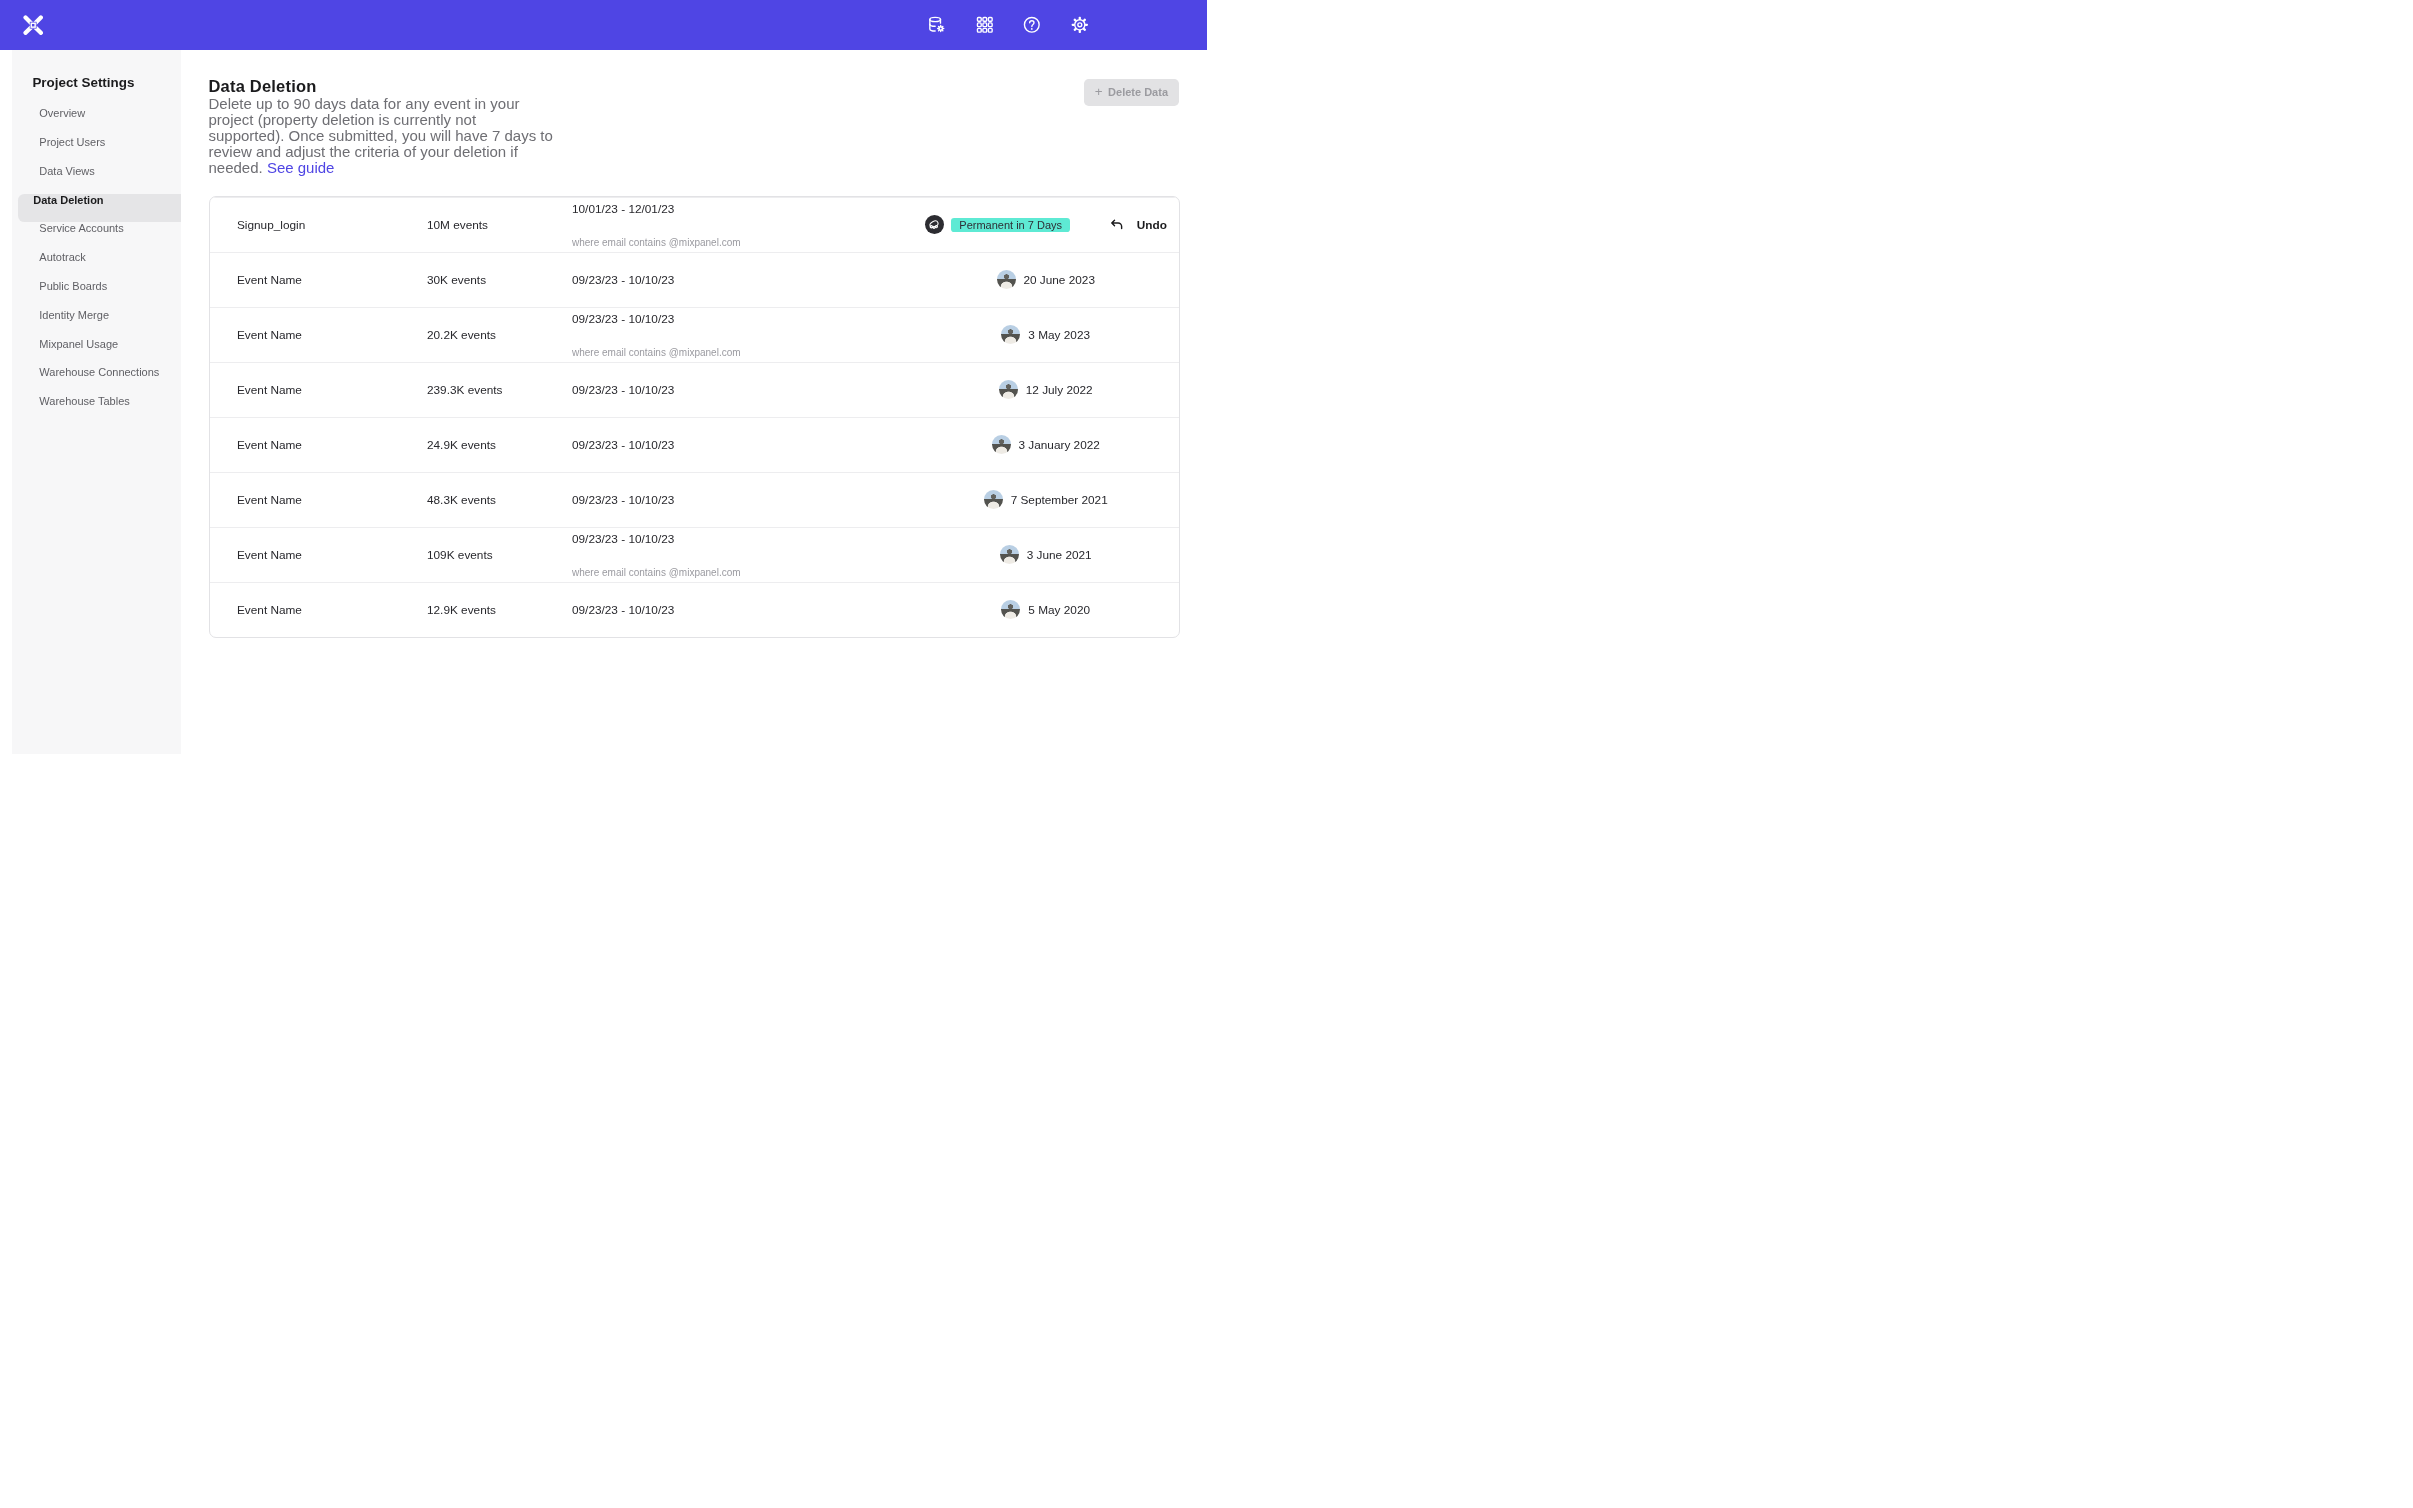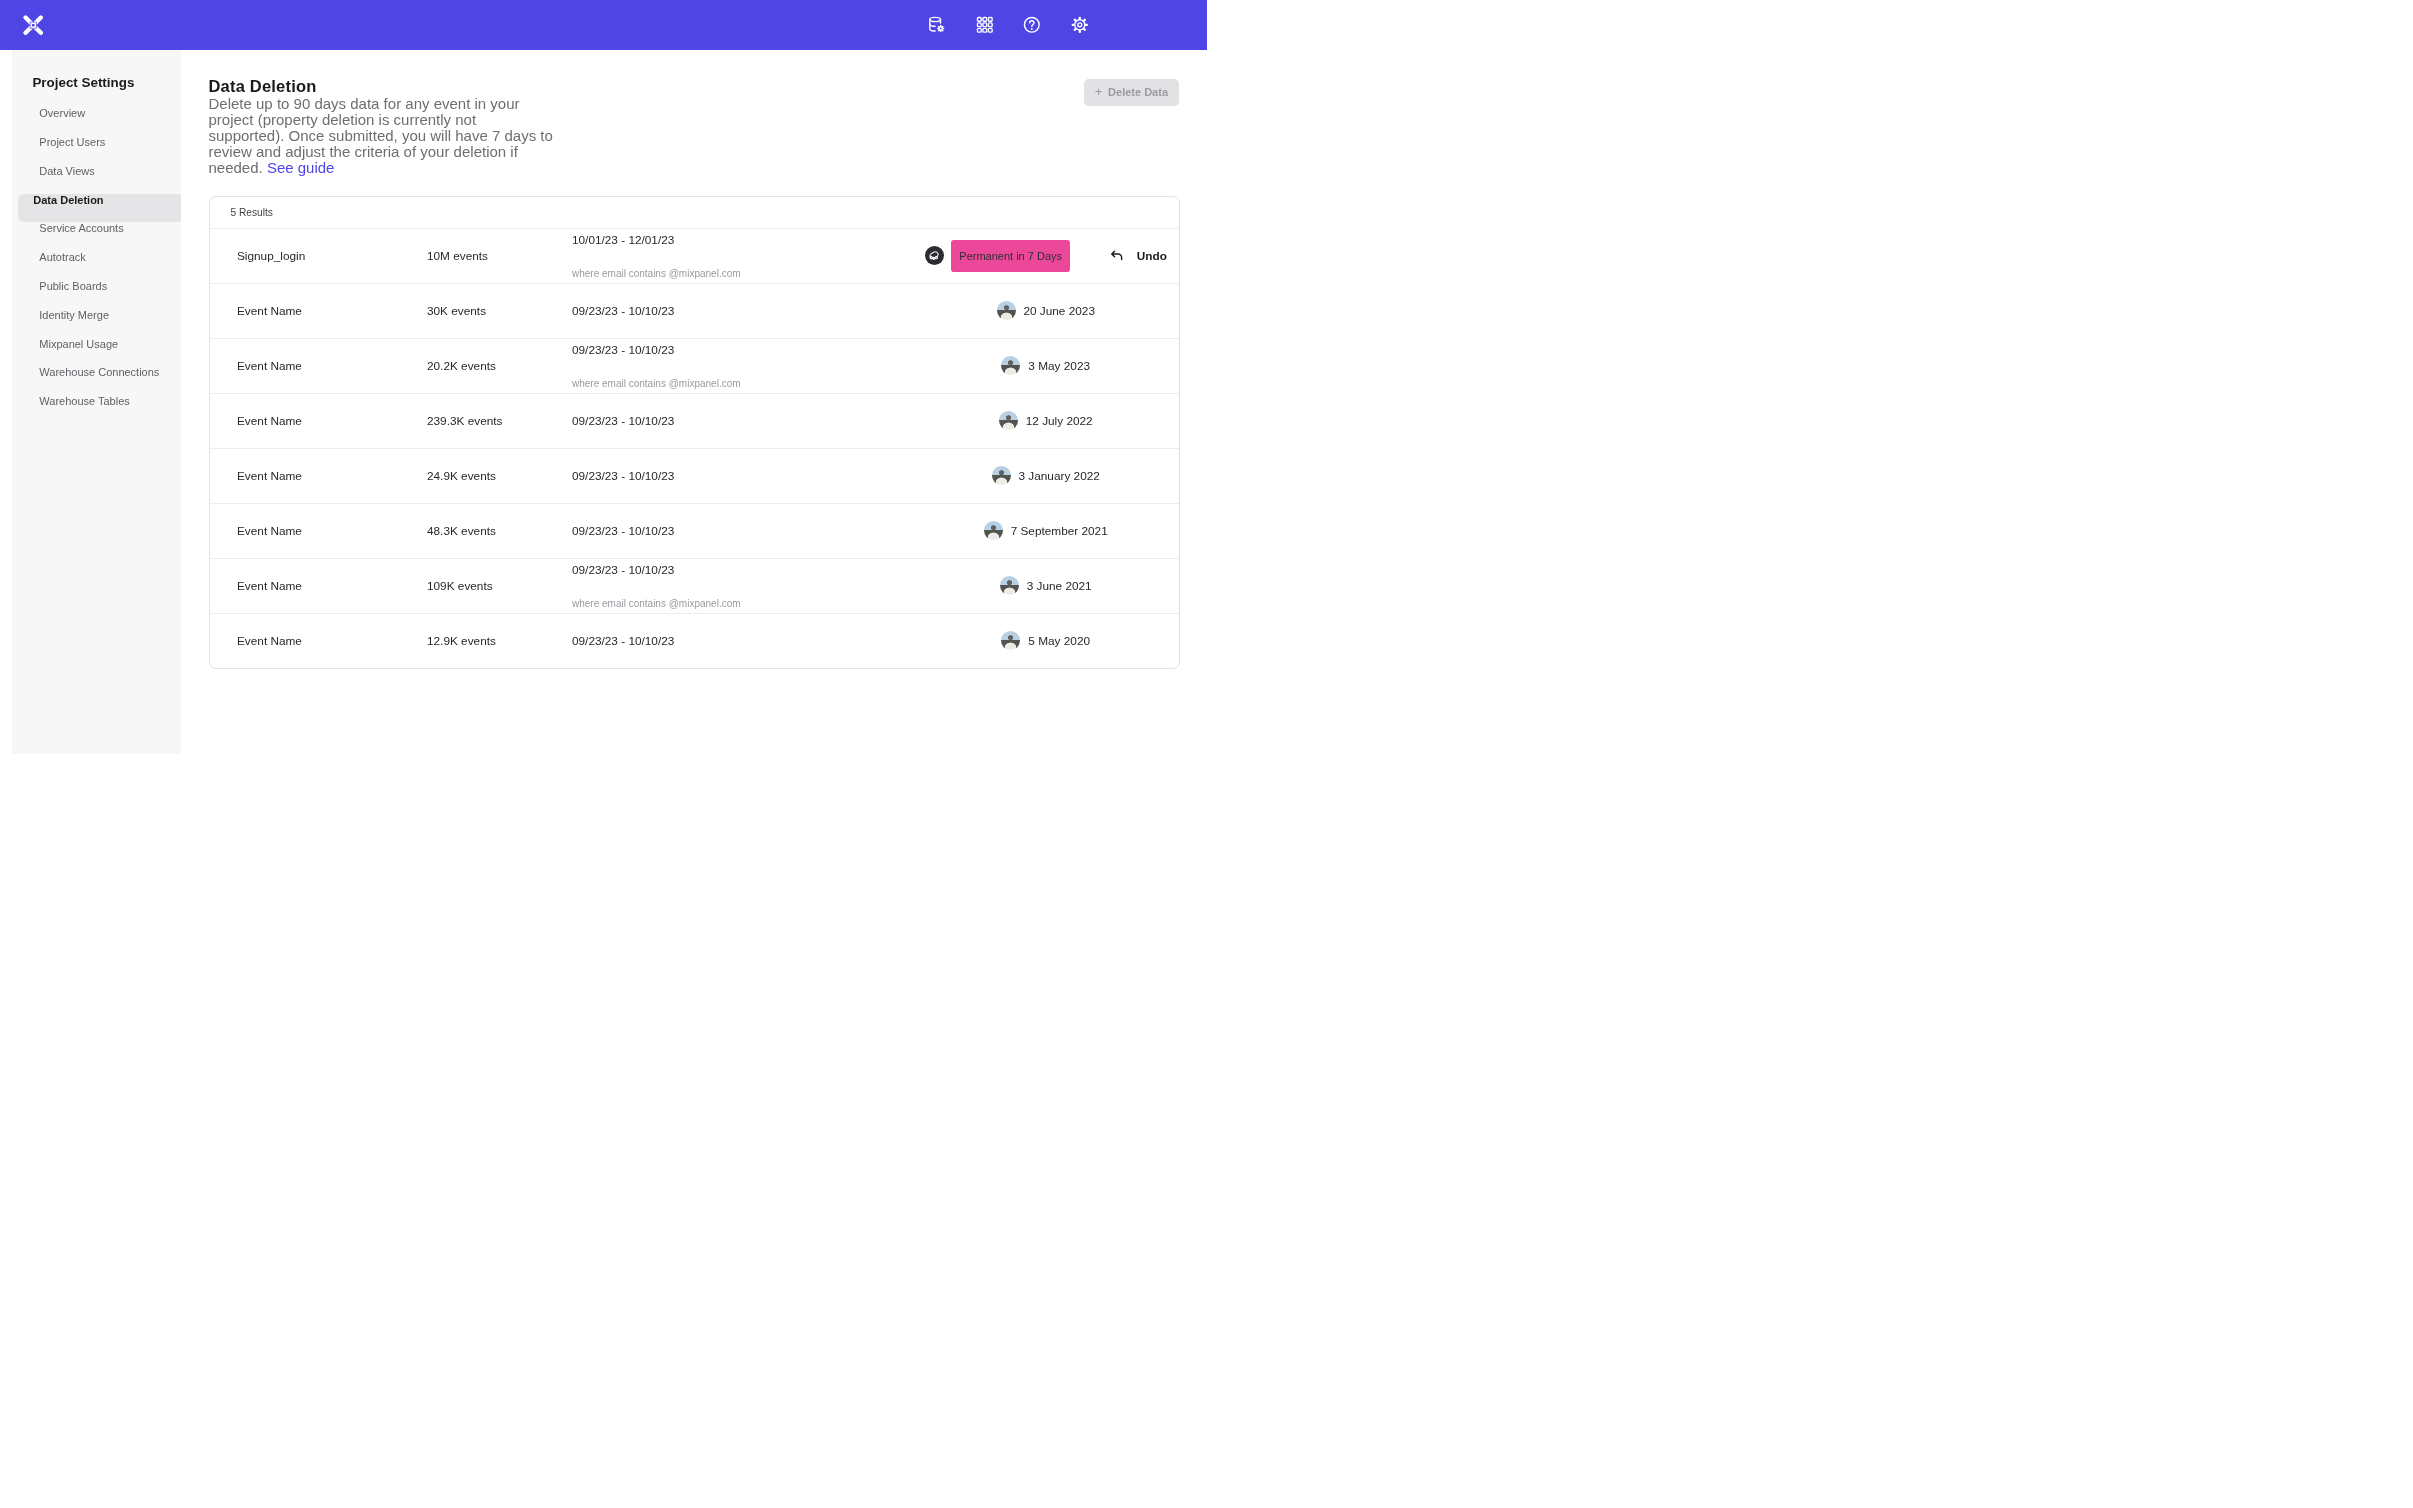--- a/index.html
+++ b/index.html
@@ -52,21 +52,21 @@
   .date-text { font-size:11.8px; color:#28282d; }
 
   .avatar { width:19px; height:19px; border-radius:50%; flex:0 0 19px;
     display:flex; align-items:center; justify-content:center; overflow:hidden; }
   .avatar--photo { background:
       radial-gradient(circle at 50% 36%, #62625e 0 2.4px, rgba(0,0,0,0) 2.7px),
       radial-gradient(ellipse 6.3px 5.5px at 50% 88%, #eeebe5 0 5.5px, rgba(0,0,0,0) 6.3px),
       linear-gradient(180deg, #b9cfe4 0 46%, #53534f 46% 78%, #3c3c3a 78% 100%); }
   .avatar--dark { background:#2c2c31; }
 
-  .badge { background:#ec4899; color:#2e2e35; font-size:11px; height:32px; display:flex;
+  .badge { background:#5eead4; color:#2e2e35; font-size:11px; height:14px; display:flex;
     align-items:center; padding:0 7.9px; border-radius:3.1px;text-align:right; }
   .undo { display:flex; align-items:center; gap:13px; background:none; border:none; cursor:pointer;
     margin-left:31px; font-size:11.8px; font-weight:700; color:#1b1b1d;
     font-family:"Liberation Sans", sans-serif; }
 </style>
 </head>
 <body>
 
 <header class="topbar">
   <span style="cursor:pointer;">
@@ -181,21 +181,20 @@
       <h1 class="page-title">Data Deletion</h1>
       <p class="page-desc"><span>Delete up to 90 days data for any event in your project (property deletion is currently not supported). Once submitted, you will have 7 days to review and adjust the criteria of your deletion if needed. </span><a class="see-guide">See guide</a></p>
     </div>
     <button class="delete-btn" disabled="">
       <span class="plus">+</span>
       <span>Delete Data</span>
     </button>
   </div>
 
   <section class="card">
-    <div class="results-bar">5 Results</div>
     <div id="table-body">
   <div class="cols row">
     <div class="cell">
       <span class="cell-main row-name">Signup_login</span>
     </div>
     <div class="cell">
       <span class="cell-main row-volume">10M events</span>
     </div>
     <div class="cell">
       <span class="cell-main row-criteria">10/01/23 - 12/01/23</span>

